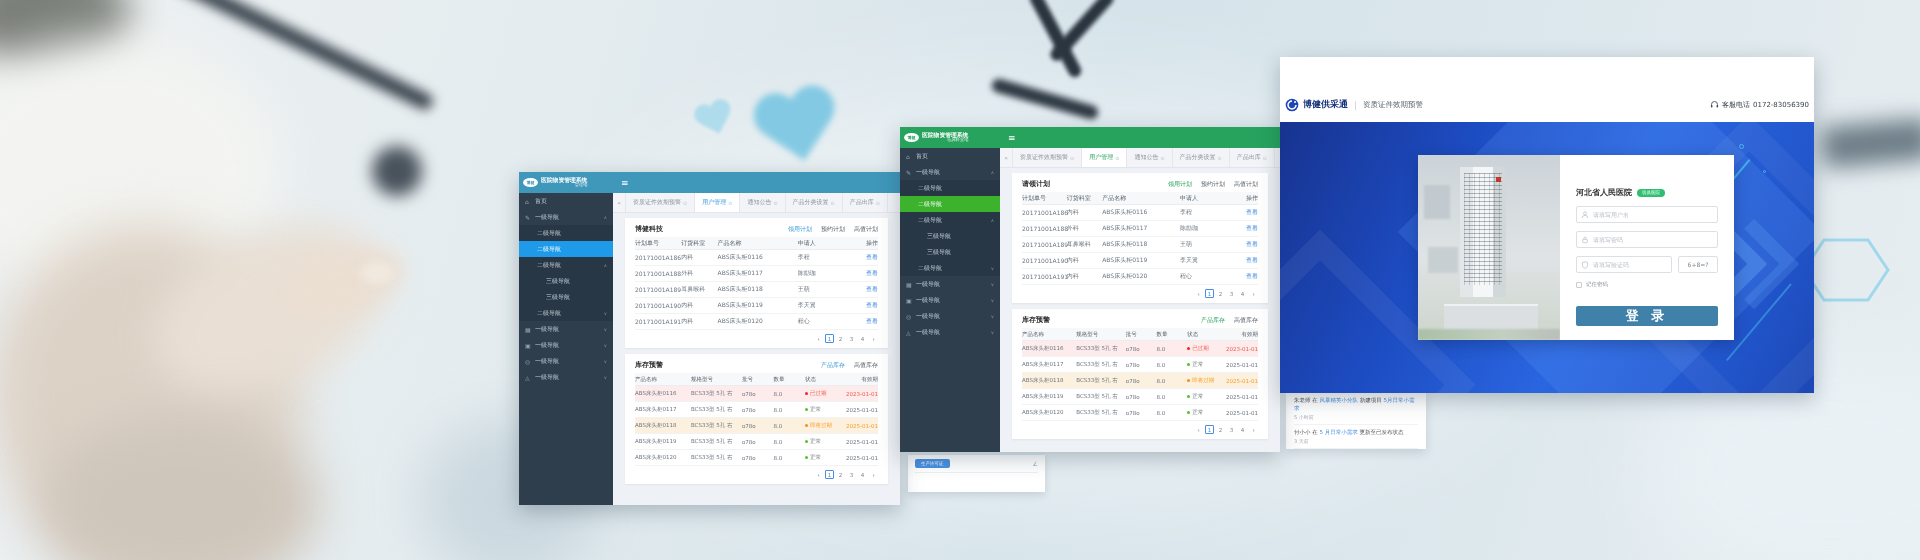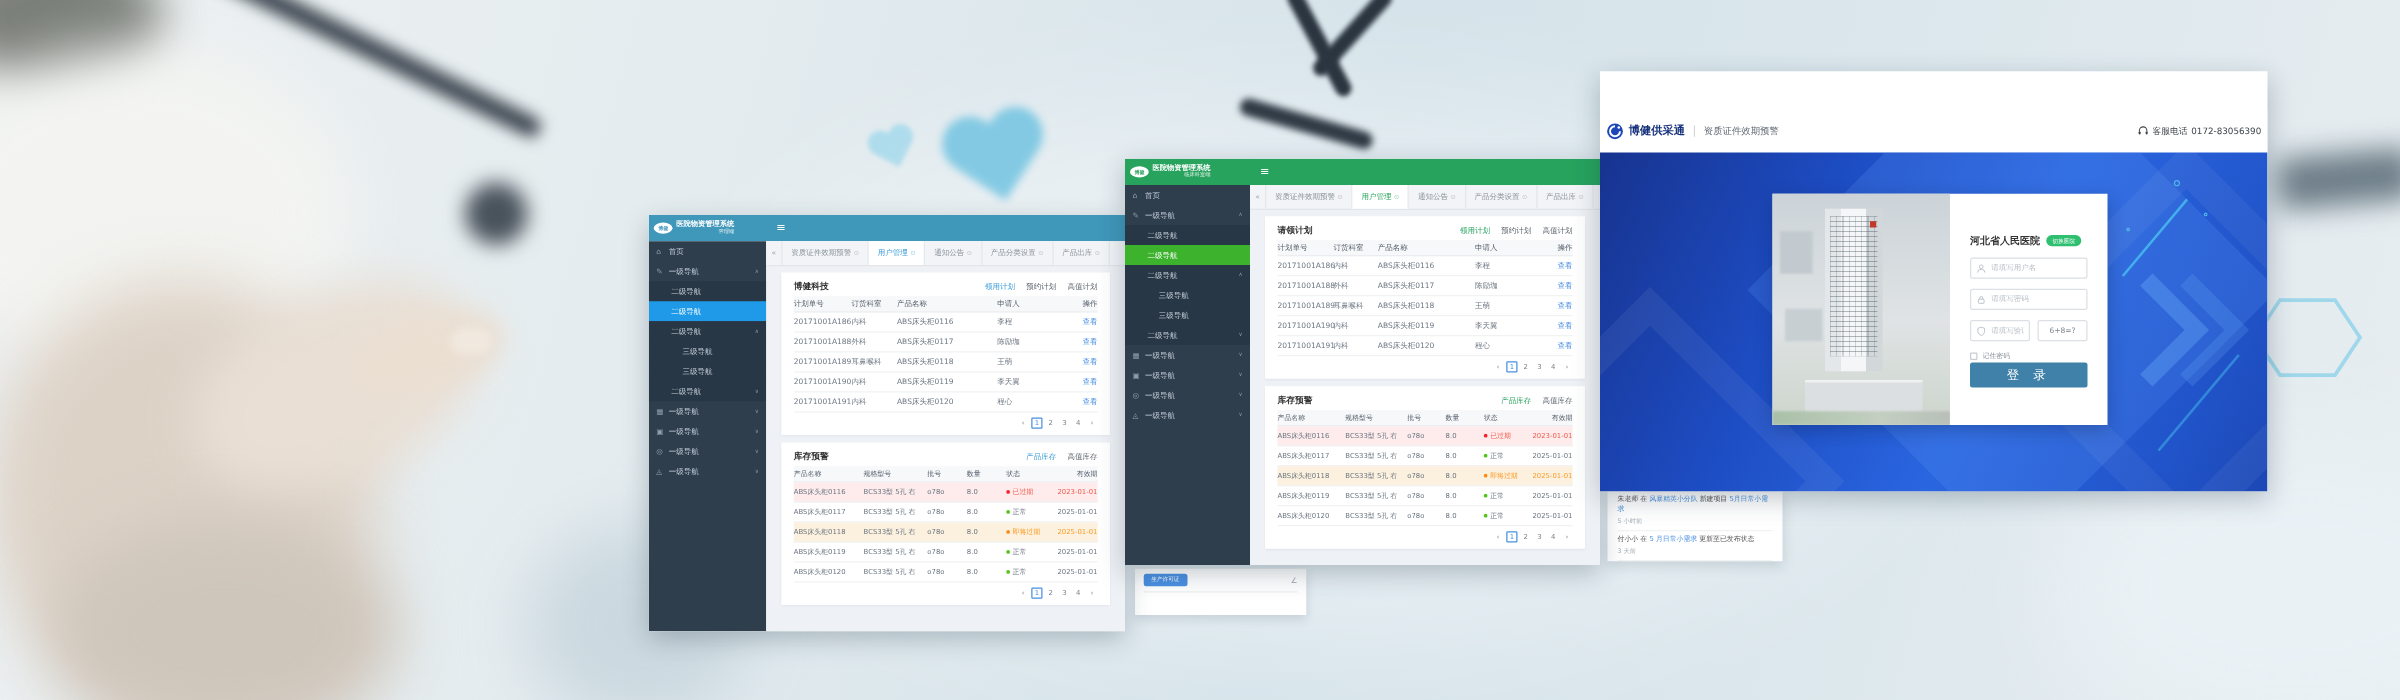--- a/index.html
+++ b/index.html
@@ -108,21 +108,21 @@
   .chev{width:64px;height:64px;border-top:14px solid rgba(120,190,255,.30);border-right:14px solid rgba(120,190,255,.30);transform:rotate(45deg);}
   .chev1{right:60px;top:110px;}
   .chev2{right:28px;top:110px;border-color:rgba(120,190,255,.18);}
   .cline{width:1.5px;background:#49c8f2;opacity:.75;transform:rotate(40deg);}
   .cl1{right:90px;top:28px;height:80px;}
   .cl2{right:55px;top:150px;height:100px;opacity:.45;}
   .cring{border:1px solid #58c8f0;border-radius:50%;opacity:.8;}
   .cr1{right:70px;top:22px;width:5px;height:5px;}
   .cr2{right:48px;top:48px;width:3px;height:3px;}
   .cr3{right:110px;top:60px;width:3px;height:3px;}
-  .login-card{position:absolute;left:138px;top:33px;width:268px;height:185px;background:#fff;display:flex;box-shadow:0 4px 14px rgba(10,25,60,.3);}
+  .login-card{position:absolute;left:138px;top:33px;width:316px;height:185px;background:#fff;display:flex;box-shadow:0 4px 14px rgba(10,25,60,.3);}
   .building{width:142px;position:relative;background:linear-gradient(180deg,#ccd3d8 0%,#dfe3e5 55%,#cdd5cb 100%);overflow:hidden;flex:none;}
   .blockL{position:absolute;left:6px;top:30px;width:26px;height:34px;background:#c2cacf;filter:blur(1px);}
   .blockL2{position:absolute;left:10px;top:92px;width:30px;height:26px;background:#c8cfd3;filter:blur(1px);}
   .tower{position:absolute;left:42px;top:12px;width:46px;height:130px;background:linear-gradient(90deg,#e4e7e9 0 28%,#f5f6f7 28% 72%,#d2d7da 72%);}
   .tower-win{position:absolute;left:46px;top:18px;width:38px;height:112px;
     background:repeating-linear-gradient(180deg,rgba(85,100,112,.45) 0 1px,transparent 1px 4px),
                repeating-linear-gradient(90deg,rgba(85,100,112,.25) 0 1px,transparent 1px 5px);}
   .tower-cross{position:absolute;left:78px;top:22px;width:5px;height:5px;background:#c0392b;}
   .podium{position:absolute;left:26px;bottom:10px;width:94px;height:26px;background:#dcdfe1;border-top:2px solid #eef0f1;}
   .ground{position:absolute;left:0;bottom:0;width:100%;height:11px;background:linear-gradient(90deg,#a9c0a7,#c3cfc1 60%,#b8bfb9);filter:blur(1px);}
@@ -131,21 +131,21 @@
   .hosp-name{font-size:8px;font-weight:bold;color:#333;white-space:nowrap;}
   .hosp-badge{background:#2fbf71;color:#fff;font-size:4.5px;padding:1.5px 5px;border-radius:6px;white-space:nowrap;}
   .f-row{display:flex;gap:6px;margin-top:8px;}
   .f-input{position:relative;height:17px;border:1px solid #dcdfe3;border-radius:2px;flex:1;display:flex;align-items:center;}
   .f-input .fic{position:absolute;left:4px;color:#b8bec6;display:flex;}
   .f-input input{border:none;outline:none;background:transparent;width:100%;padding:0 4px 0 16px;font-size:6px;color:#555;}
   .f-input input::placeholder{color:#b9bfc7;}
   .captcha-box{width:40px;height:17px;border:1px solid #dcdfe3;border-radius:2px;display:flex;align-items:center;justify-content:center;font-size:6px;color:#7d858d;flex:none;}
   .remember{margin-top:8px;display:flex;align-items:center;gap:4px;font-size:5.5px;color:#8a9199;}
   .checkbox{width:6px;height:6px;border:1px solid #c8cdd3;border-radius:1px;background:#fff;flex:none;}
-  .login-btn{margin-top:2px;height:20px;background:#3f81a8;color:#fff;border:none;width:100%;border-radius:2px;font-size:10px;letter-spacing:4px;display:flex;align-items:center;justify-content:center;}
+  .login-btn{margin-top:18px;height:20px;background:#3f81a8;color:#fff;border:none;width:100%;border-radius:2px;font-size:13px;letter-spacing:4px;display:flex;align-items:center;justify-content:center;font-weight:bold;}
   .w3-footer{height:18px;background:#fff;display:flex;align-items:center;padding:0 14px;gap:4px;font-size:6.5px;color:#333;flex:none;}
   .w3-f-company{font-weight:bold;}
   .w3-f-div{color:#c9ced4;}
   .w3-f-icp{color:#444;}
   .w3-f-links{margin-left:auto;display:flex;align-items:center;font-size:6.5px;color:#4a90e2;}
   .w3-f-links .lk + .lk::before{content:"|";color:#d0d5da;padding:0 5px;}
   
   .feed{position:absolute;left:1286px;top:393px;width:140px;height:56px;background:#fff;z-index:15;
         box-shadow:0 4px 10px rgba(25,45,65,.15);padding:0 8px;overflow:hidden;}
   .feed-item{padding:4px 0 3px;border-bottom:1px solid #f0f2f4;font-size:5.5px;color:#555;line-height:1.45;}

